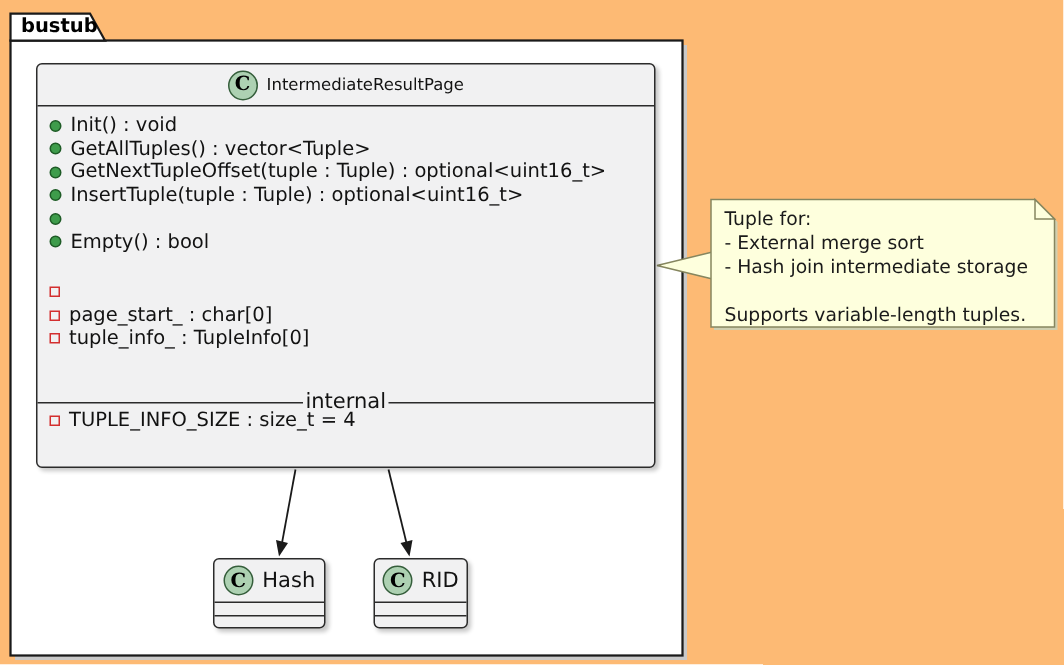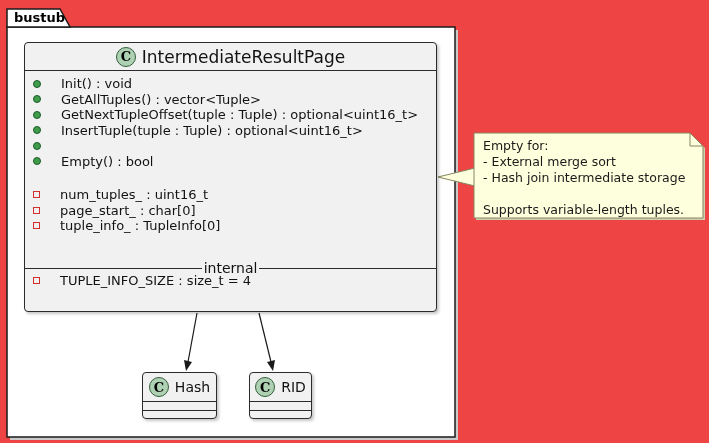--- a/index.html
+++ b/index.html
@@ -1,17 +1,17 @@
 <!DOCTYPE html>
 <html><head>
 <meta charset="utf-8">
 <style>
   html,body{margin:0;padding:0;background:#ffffff;}
   .canvas{
-    position:relative;width:709px;height:443px;background:#ef4444;overflow:hidden;
+    position:relative;width:709px;height:443px;background:#fdba74;overflow:hidden;
     font-family:"DejaVu Sans","Liberation Sans",sans-serif;color:#121212;
   }
   svg.overlay{position:absolute;left:0;top:0;z-index:0;}
 
   
   .pkg-label{
     position:absolute;left:14px;top:10px;z-index:2;
     font-size:13px;font-weight:bold;color:#000;
   }
 
@@ -28,24 +28,24 @@
   }
   .main-cls .cls-header{height:27px;}
   .badge{
     width:20px;height:20px;border-radius:50%;
     background:#ADD1B2;border:1px solid #355E3B;
     display:flex;align-items:center;justify-content:center;
     font-family:"DejaVu Serif","Liberation Serif",serif;
     font-size:13px;font-weight:bold;color:#000;flex:0 0 auto;
     box-sizing:border-box;
   }
-  .cls-title{font-size:17px;color:#121212;white-space:nowrap;}
+  .cls-title{font-size:11px;color:#121212;white-space:nowrap;}
 
   .cls-body{padding-top:5px;font-size:13px;}
-  .mrow{display:flex;align-items:center;gap:20px;height:15.5px;padding:0 8px;white-space:nowrap;}
+  .mrow{display:flex;align-items:center;gap:6px;height:15.5px;padding:0 8px;white-space:nowrap;}
   .ic{flex:0 0 auto;box-sizing:border-box;}
   .ic-method{width:8px;height:8px;border-radius:50%;background:#3E9C4B;border:1px solid #1E5B26;}
   .ic-field{width:7px;height:7px;border:1.5px solid #D32F2F;background:transparent;}
   .ic-field-filled{width:8px;height:8px;background:#DC3545;border:1px solid #A02030;}
   .gap-a{height:18px;}
   .gap-b{height:30px;}
   .internal-sep{display:flex;align-items:center;height:9px;}
   .sep-line{flex:1;height:0;border-top:1px solid #2B2B2B;}
   .sep-label{font-size:14px;color:#121212;padding:0 2px;white-space:nowrap;}
 
@@ -119,21 +119,20 @@
       </div>
       <div class="mrow">
         <span class="ic ic-method"></span>
         <span>Empty() : bool</span>
       </div>
 
       <div class="gap-a"></div>
 
       <div class="mrow">
         <span class="ic ic-field"></span>
-        <span>num_tuples_ : uint16_t</span>
       </div>
       <div class="mrow">
         <span class="ic ic-field"></span>
         <span>page_start_ : char[0]</span>
       </div>
       <div class="mrow">
         <span class="ic ic-field"></span>
         <span>tuple_info_ : TupleInfo[0]</span>
       </div>
 
@@ -146,21 +145,21 @@
       </div>
 
       <div class="mrow">
         <span class="ic ic-field"></span>
         <span>TUPLE_INFO_SIZE : size_t = 4</span>
       </div>
     </div>
   </div>
 
   <div class="note-text">
-    <div class="note-line">Empty for:</div>
+    <div class="note-line">Tuple for:</div>
     <div class="note-line">- External merge sort</div>
     <div class="note-line">- Hash join intermediate storage</div>
     <div class="note-line"></div>
     <div class="note-line">Supports variable-length tuples.</div>
   </div>
 
   <div class="clsbox small-cls" style="left:142px;top:372px;width:75px;height:47px;">
     <div class="cls-header">
       <span class="badge">C</span>
       <span class="cls-title">Hash</span>

